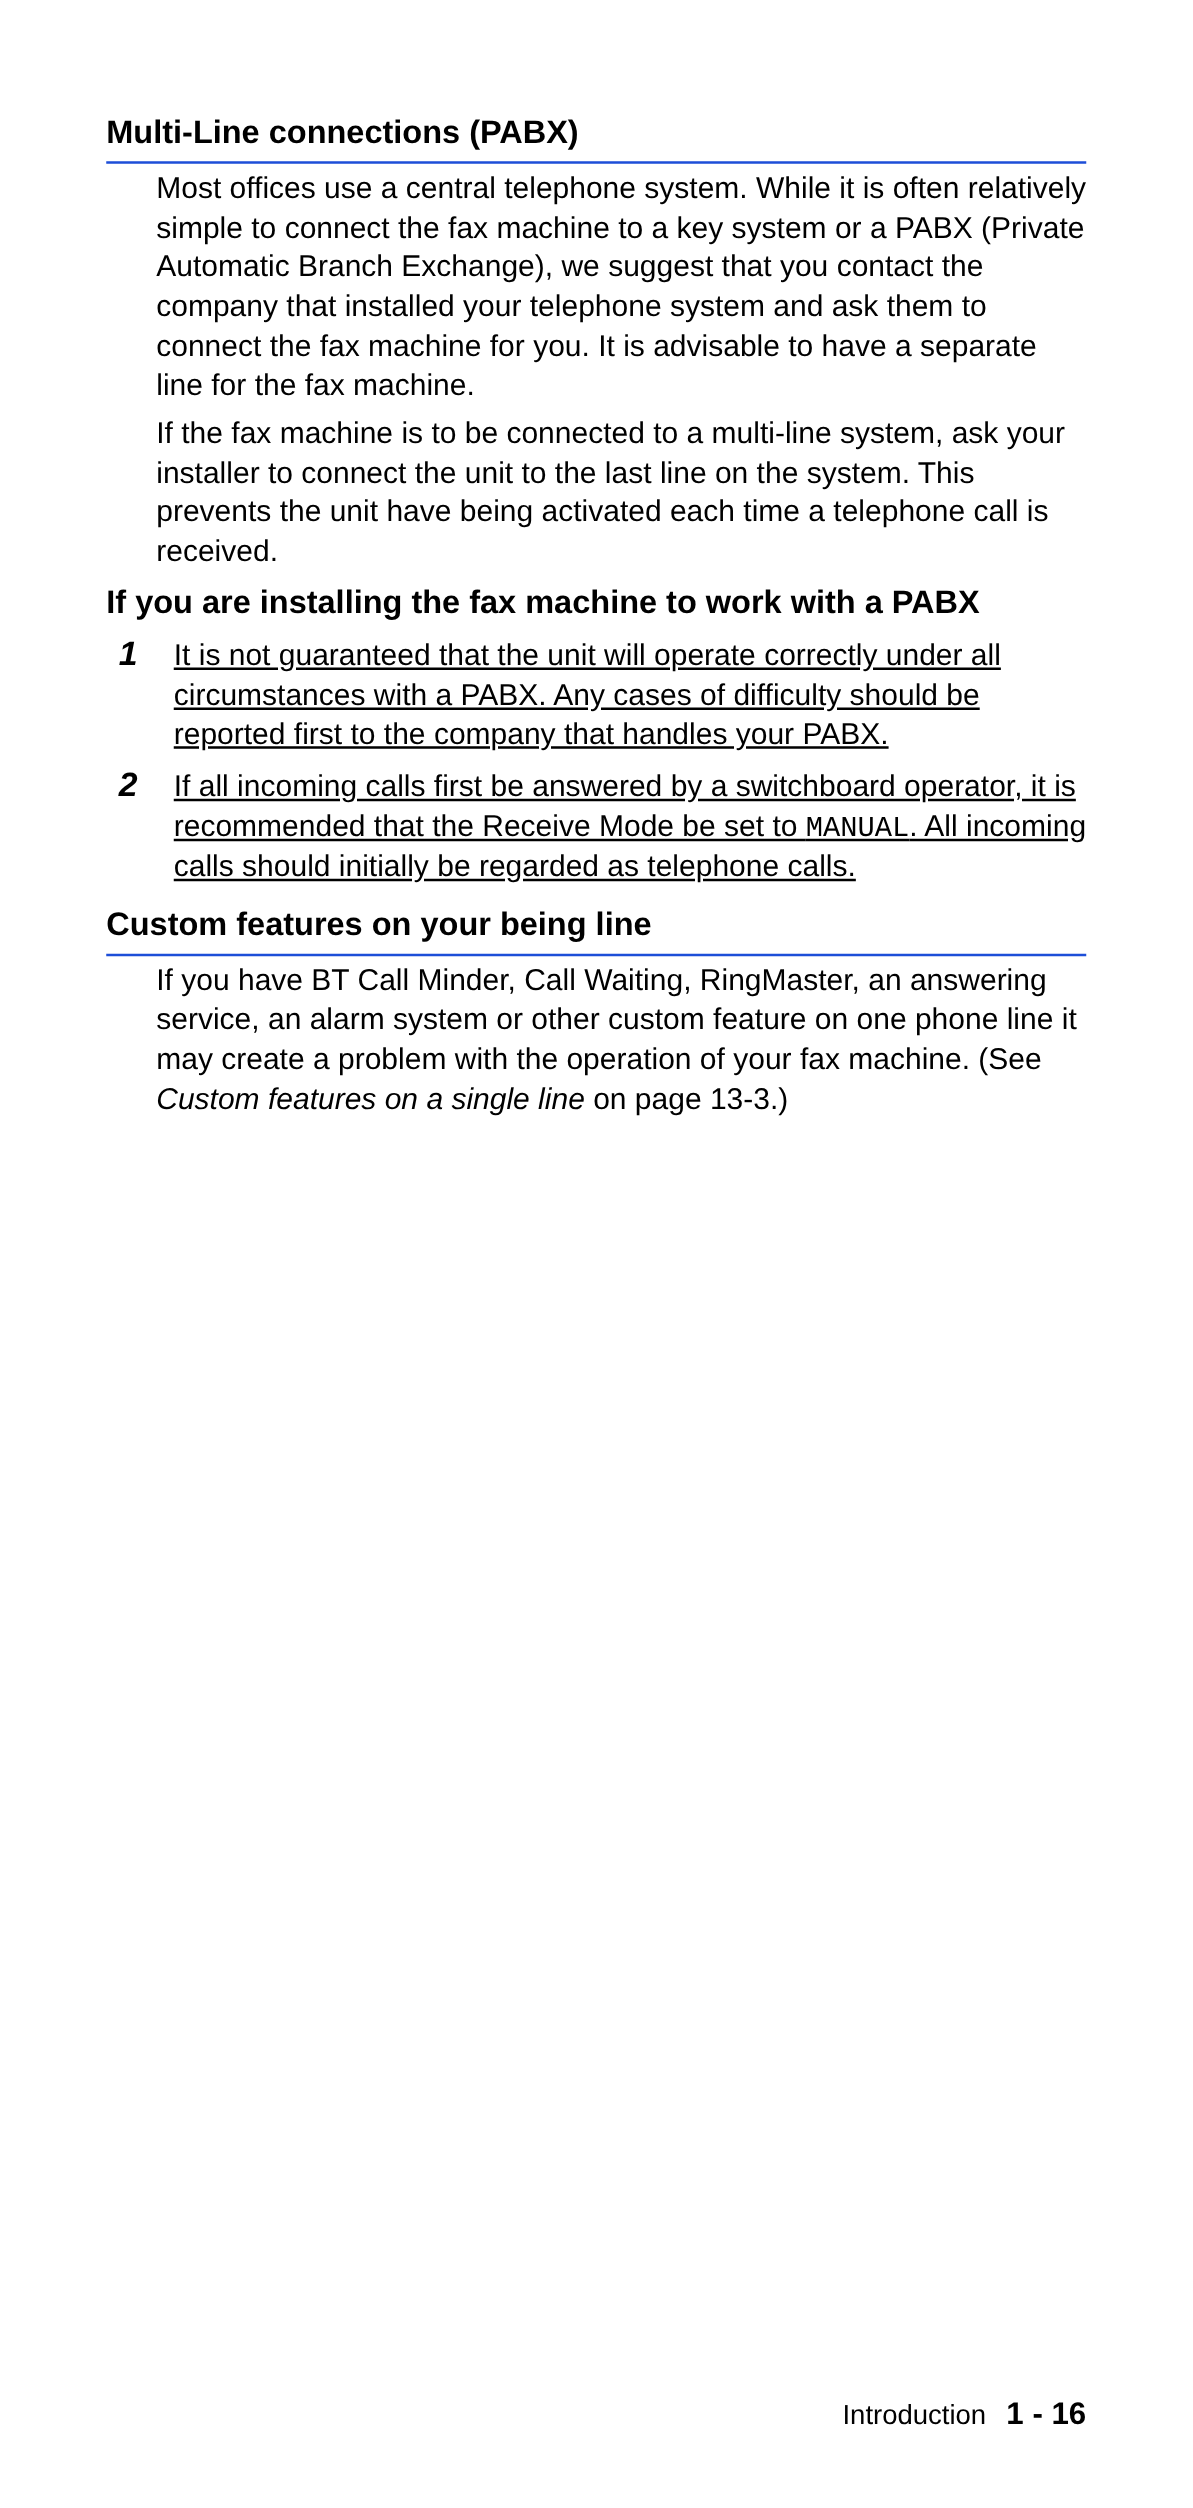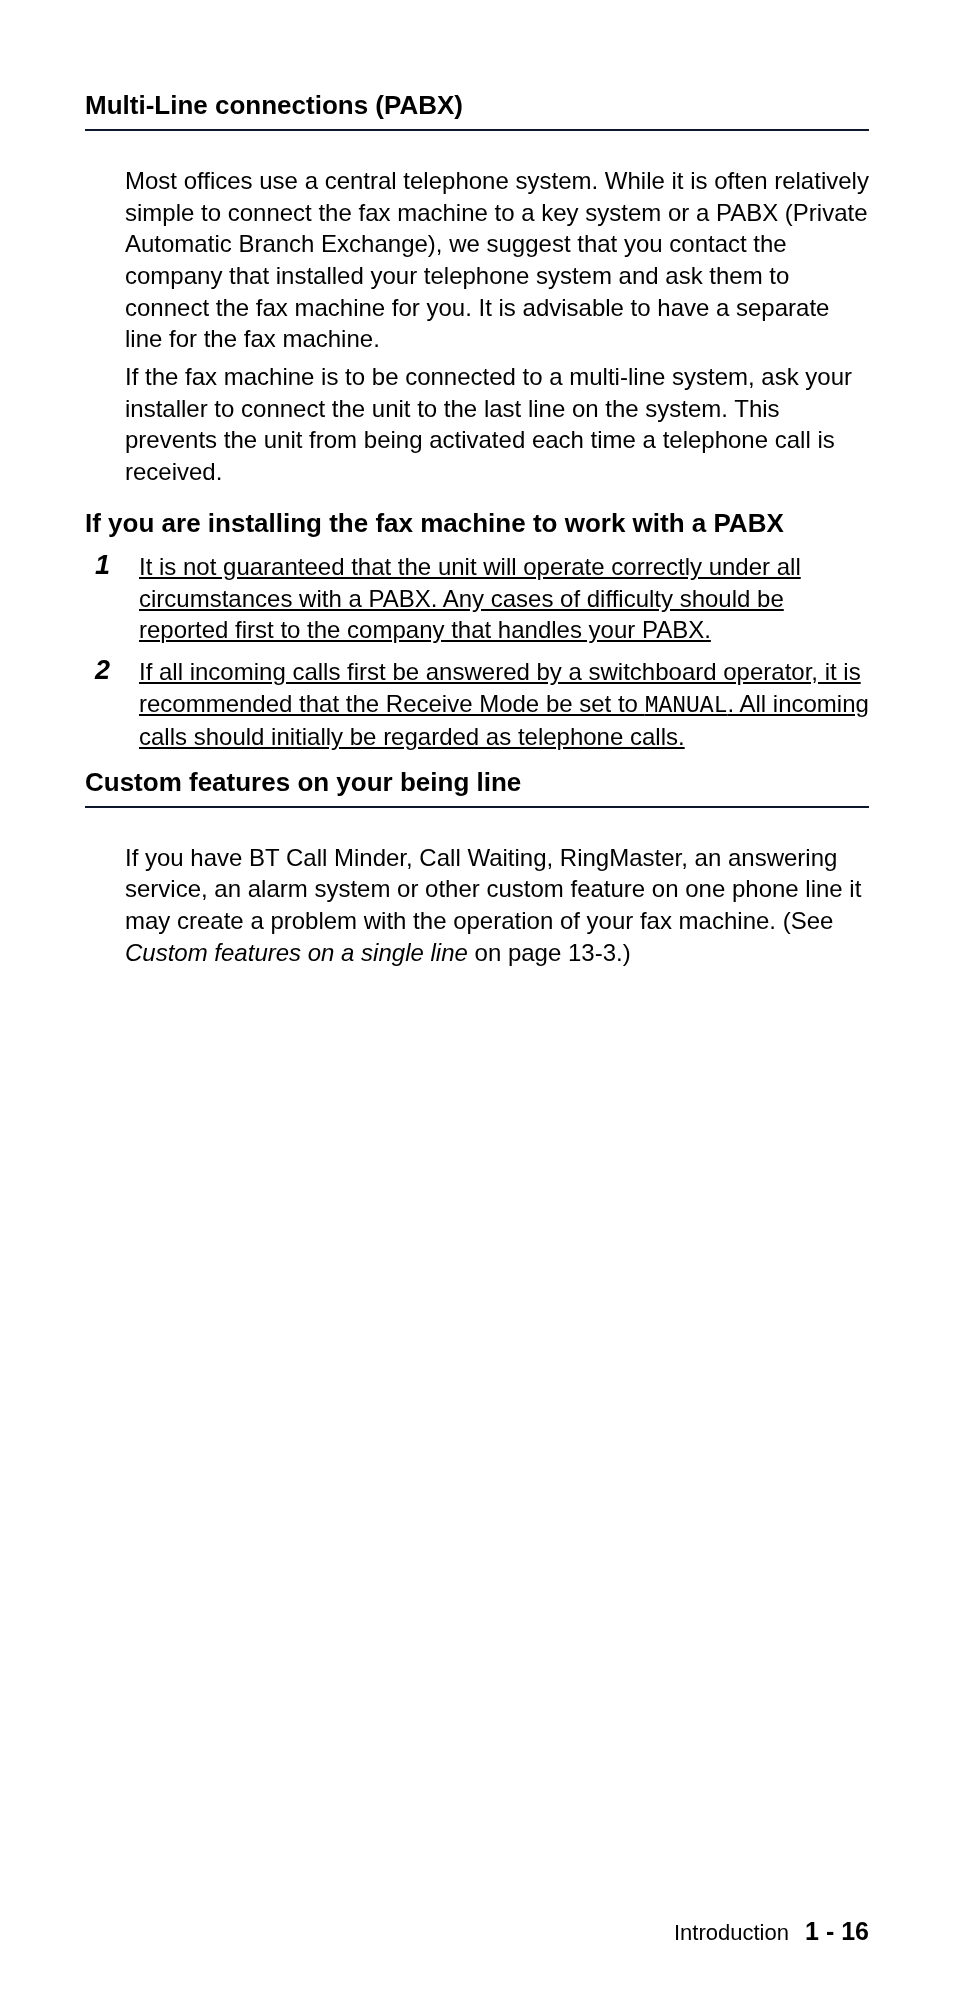--- a/index.html
+++ b/index.html
@@ -9,34 +9,34 @@
     color: #000;
     width: 954px;
     min-height: 2006px;
     position: relative;
     padding: 90px 85px 0 85px;
   }
   .heading {
     font-size: 26px;
     font-weight: bold;
     padding-bottom: 8px;
-    border-bottom: 2px solid #0f172a;
-    margin-bottom: 34px;
+    border-bottom: 2px solid #1d4ed8;
+    margin-bottom: 4px;
   }
   .para {
     font-size: 24px;
     line-height: 1.32;
     margin-bottom: 6px;
     margin-left: 40px;
   }
   .subheading {
     font-size: 26px;
     font-weight: bold;
     line-height: 1.05;
-    margin-top: 22px;
+    margin-top: 10px;
     margin-bottom: 14px;
   }
   .list {
     margin-bottom: 14px;
   }
   .list-item {
     display: flex;
     align-items: flex-start;
     margin-bottom: 10px;
   }
@@ -75,21 +75,21 @@
     margin-left: 10px;
   }
 </style>
 </head>
 <body>
 
 <div class="heading">Multi-Line connections (PABX)</div>
 
 <p class="para">Most offices use a central telephone system. While it is often relatively simple to connect the fax machine to a key system or a PABX (Private Automatic Branch Exchange), we suggest that you contact the company that installed your telephone system and ask them to connect the fax machine for you. It is advisable to have a separate line for the fax machine.</p>
 
-<p class="para">If the fax machine is to be connected to a multi-line system, ask your installer to connect the unit to the last line on the system. This prevents the unit from being activated each time a telephone call is received.</p>
+<p class="para">If the fax machine is to be connected to a multi-line system, ask your installer to connect the unit to the last line on the system. This prevents the unit have being activated each time a telephone call is received.</p>
 
 <div class="subheading">If you are installing the fax machine to work with a PABX</div>
 
 <div class="list">
   <div class="list-item">
     <div class="list-num">1</div>
     <div class="list-body">It is not guaranteed that the unit will operate correctly under all circumstances with a PABX. Any cases of difficulty should be reported first to the company that handles your PABX.</div>
   </div>
   <div class="list-item">
     <div class="list-num">2</div>

